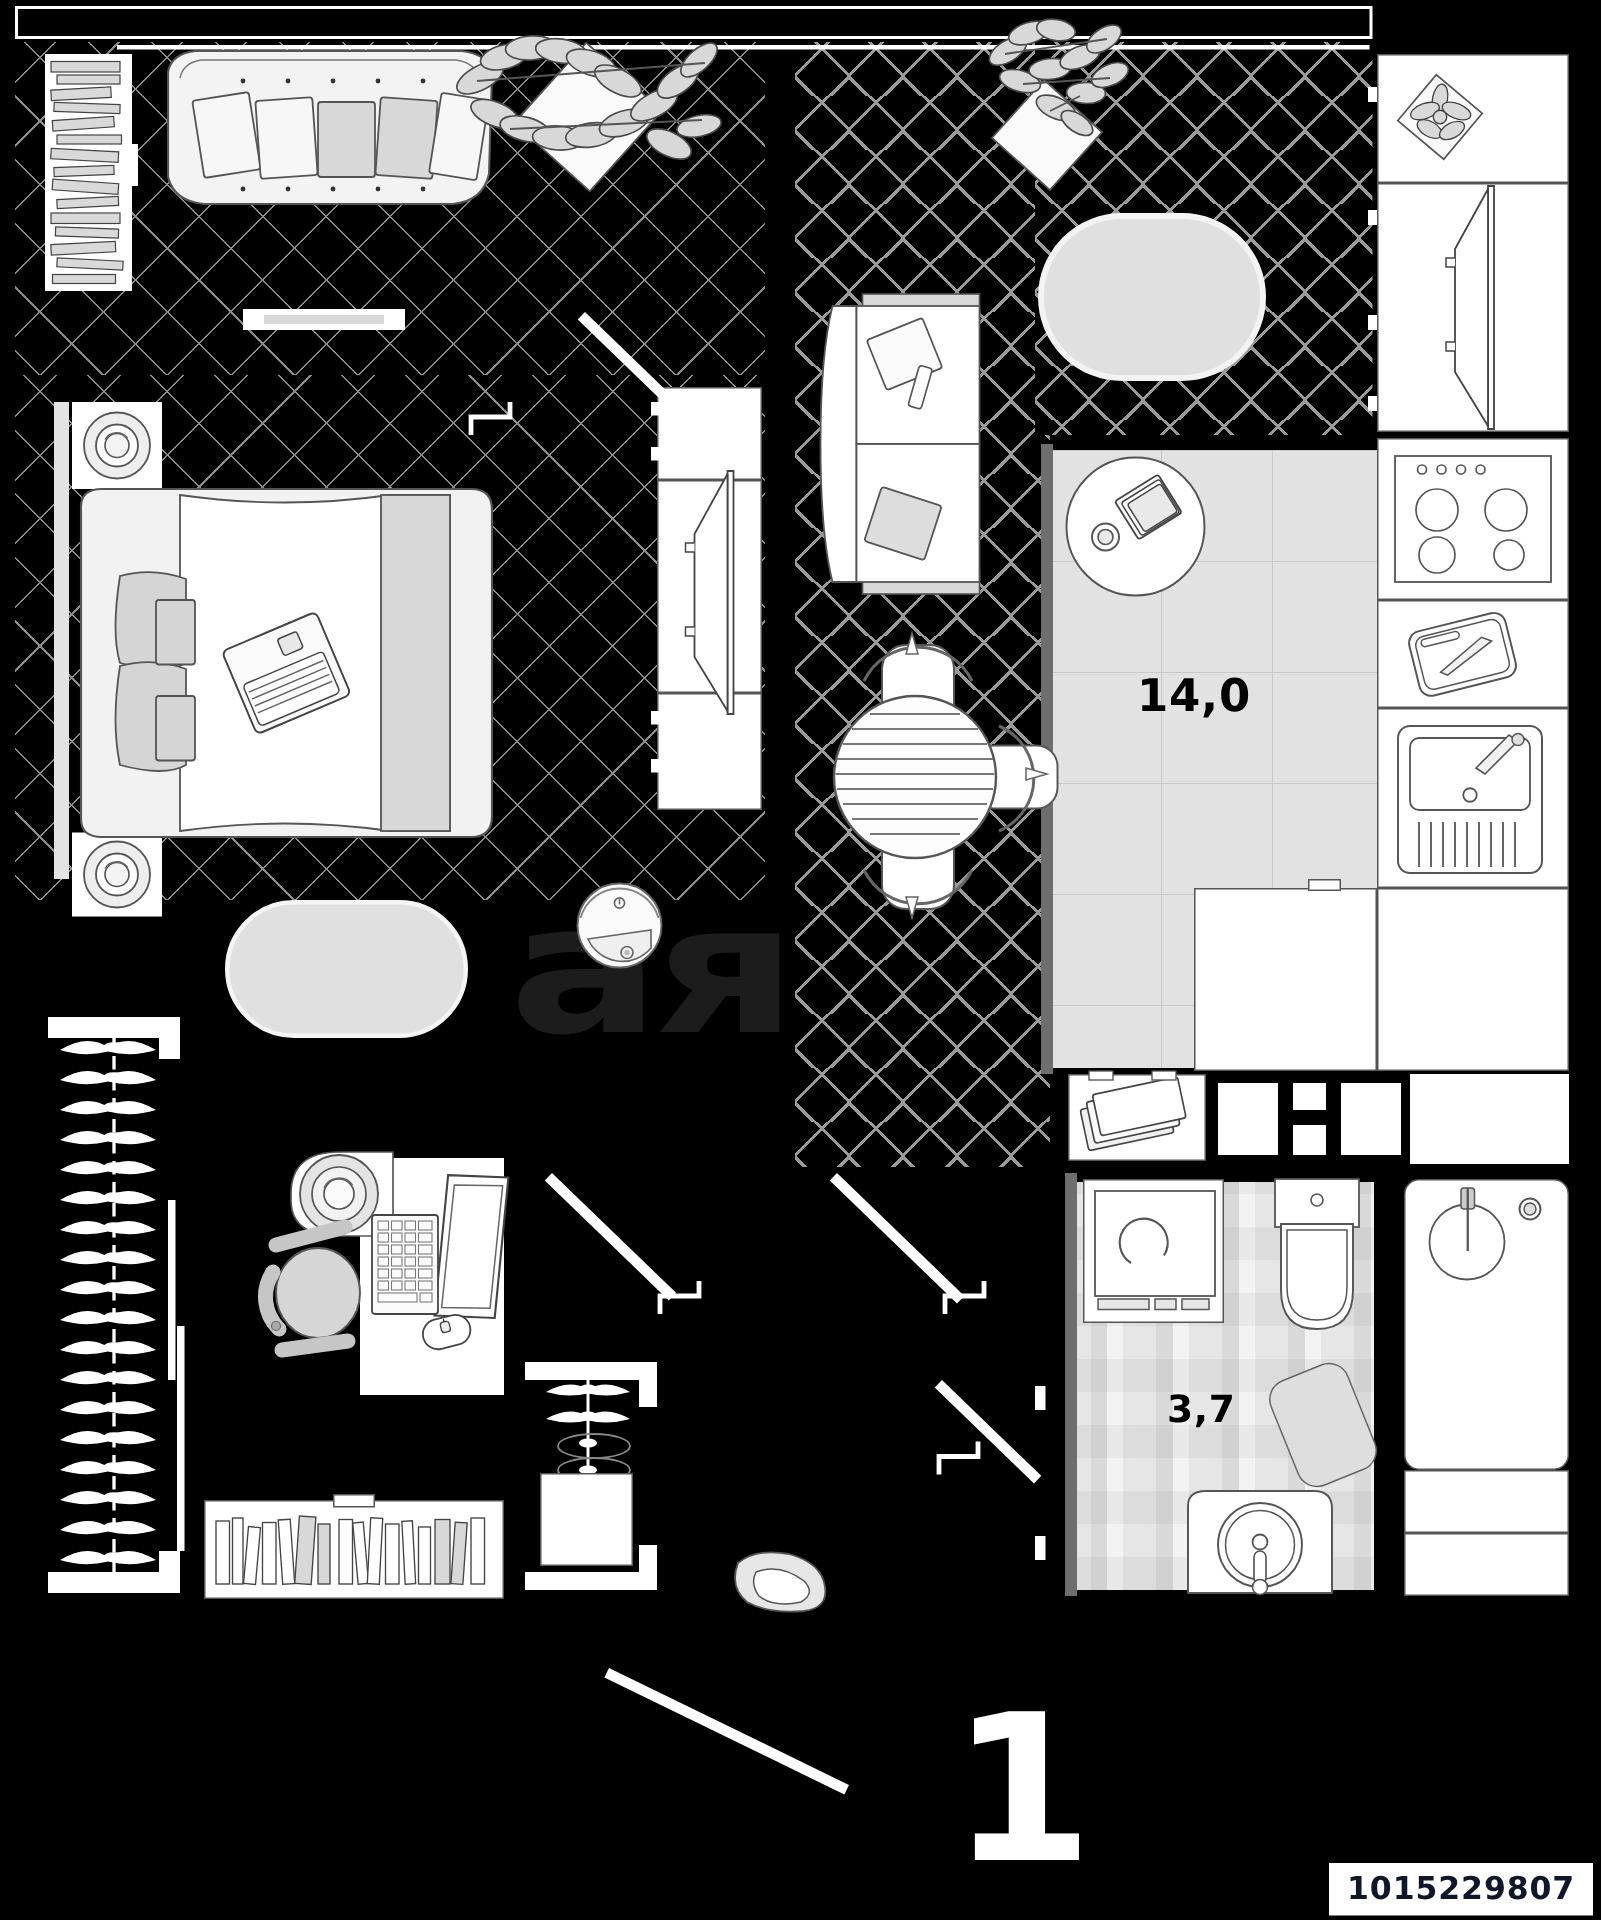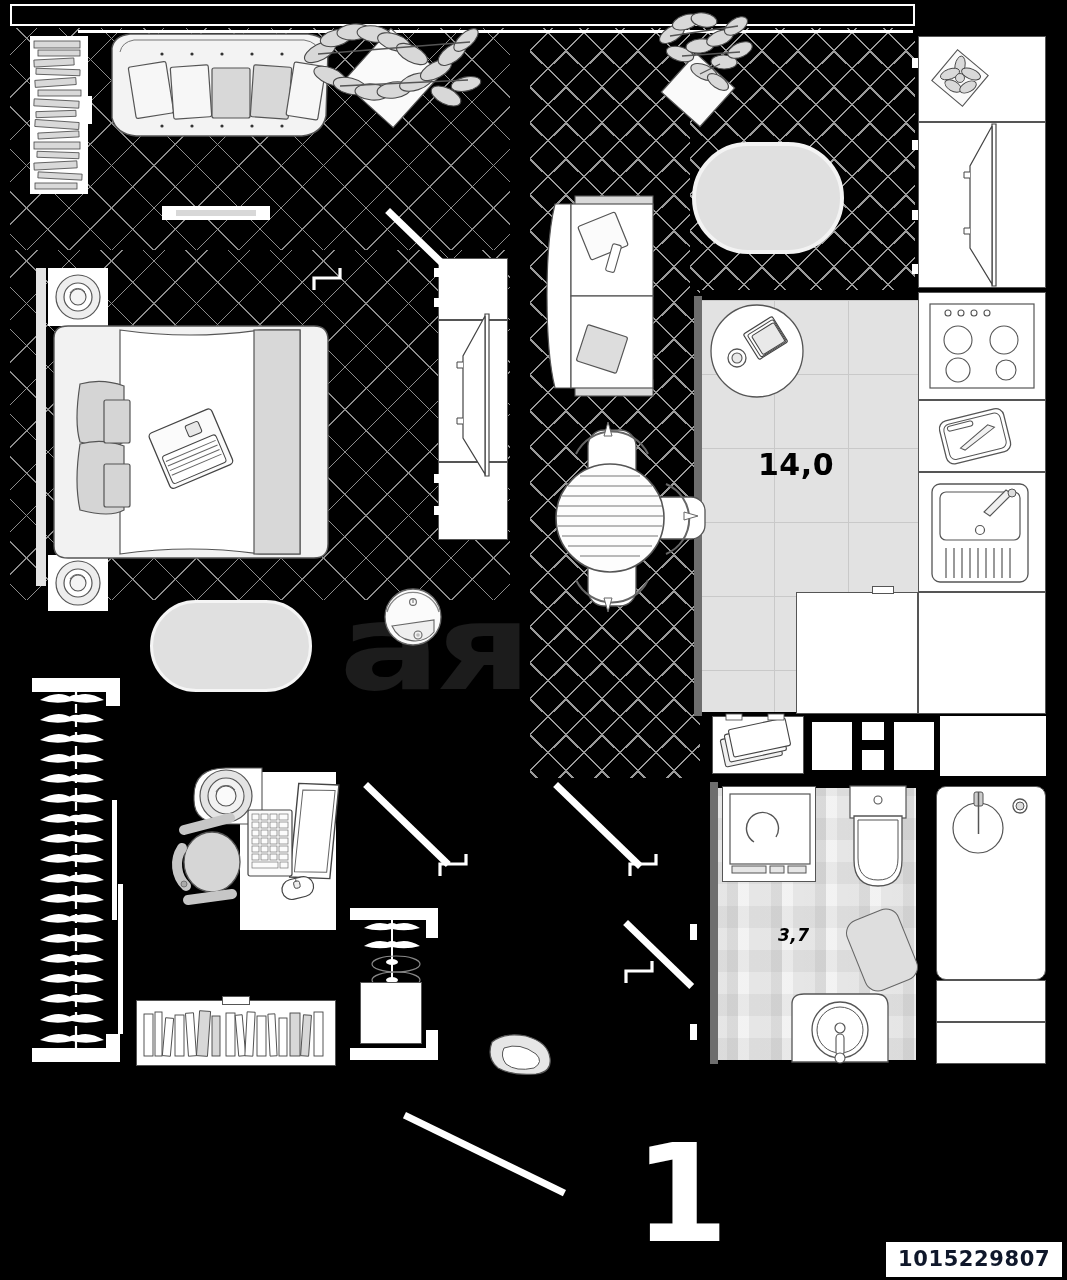--- a/index.html
+++ b/index.html
@@ -53,21 +53,21 @@
 
   
   .area-label {
     color:#000;
     font-weight:700;
     font-family:"DejaVu Sans", sans-serif;
     letter-spacing:0.5px;
     white-space:nowrap;
   }
   .area-14 { font-size:30px; }
-  .area-37 { font-size:17px;font-style:italic; }
+  .area-37 { font-size:25px; }
 
   
   .room-count {
     color:#ffffff;
     font-size:136px;
     font-weight:700;
     line-height:1;
     font-family:"DejaVu Sans", sans-serif;
   }
 

